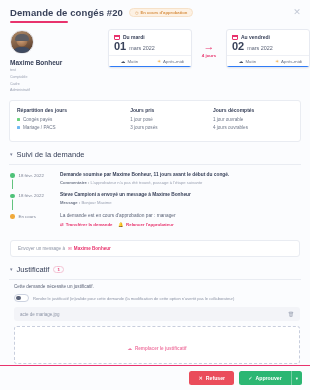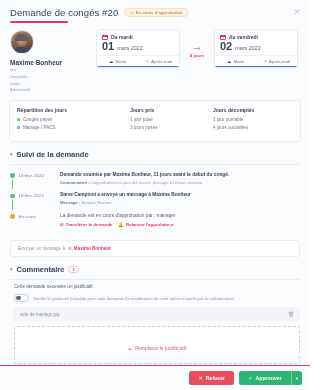--- a/index.html
+++ b/index.html
@@ -17,41 +17,41 @@
   }
   .scroll-area{
     flex:1 1 auto;overflow:hidden;position:relative;
     padding:0 0 0 0;
   }
 
   
   .header{padding:7px 10px 0 10px;position:relative;}
   .title-row{display:flex;align-items:center;gap:6px;}
   .title{
-    font-size:9.5px;font-weight:400;color:#39425a;letter-spacing:.1px;
+    font-size:9.5px;font-weight:700;color:#39425a;letter-spacing:.1px;
     white-space:nowrap;
   }
   .title-underline{
     width:58px;height:2px;background:#e8336d;margin-top:3px;border-radius:2px;
   }
   .badge{
     display:inline-flex;align-items:center;gap:2px;
     background:#fdf1e3;color:#d79045;
     border:1px solid #f6e1c8;
     border-radius:8px;padding:1px 5px;
     font-size:4.2px;font-weight:600;white-space:nowrap;
   }
   .badge .dot{font-size:4px;line-height:1;}
   .close-btn{
     position:absolute;top:7px;right:8px;width:10px;height:10px;
     color:#c3c9d6;cursor:pointer;line-height:10px;text-align:center;font-size:9px;
   }
 
   
-  .top{display:flex;padding:4px 10px 0 10px;gap:4px;}
+  .top{display:flex;padding:4px 10px 0 10px;gap:16px;}
   .person{width:82px;flex:0 0 82px;padding-top:3px;}
   .avatar{
     width:22px;height:22px;border-radius:50%;
     background:linear-gradient(160deg,#b08c6a 0%,#7c5b43 55%,#4a3427 100%);
     border:1px solid #e6e9f0;overflow:hidden;position:relative;
   }
   .avatar .face{
     position:absolute;left:50%;top:46%;transform:translate(-50%,-50%);
     width:11px;height:11px;border-radius:50%;
     background:radial-gradient(circle at 40% 35%,#d8a87f,#9c6f4c 70%,#6d4a31);
@@ -110,21 +110,21 @@
   .col-h{font-size:5px;font-weight:700;color:#39425a;margin-bottom:4px;}
   .rowline{display:flex;align-items:center;gap:3px;font-size:4.6px;color:#6f7789;margin-bottom:3.5px;}
   .sq{width:3px;height:3px;border-radius:.5px;flex:0 0 3px;}
   .plain{font-size:4.6px;color:#6f7789;margin-bottom:3.5px;}
 
   
   .sec-head{
     display:flex;align-items:center;gap:4px;padding:8px 10px 5px 10px;cursor:pointer;
   }
   .caret{font-size:5px;color:#7b8299;}
-  .sec-title{font-size:7.5px;font-weight:700;color:#39425a;}
+  .sec-title{font-size:7.5px;font-weight:400;color:#39425a;}
   .sec-count{
     font-size:4.4px;color:#e8336d;border:1px solid #f4c3d4;border-radius:6px;
     padding:0 3px;font-weight:700;
   }
   .divider{height:1px;background:#e9ecf2;margin:0 9px;}
 
   
   .timeline{padding:7px 10px 4px 10px;position:relative;}
   .tl-row{display:flex;position:relative;padding-bottom:7px;}
   .tl-marker{width:46px;flex:0 0 46px;display:flex;gap:4px;position:relative;}
@@ -374,21 +374,21 @@
     <div class="msgbox">
       <span class="lbl">Envoyer un message à</span>
       <span class="lnk">
         <span>✉</span>
         <span>Maxime Bonheur</span>
       </span>
     </div>
 
     <div class="sec-head">
       <span class="caret">▾</span>
-      <span class="sec-title">Commentaire</span>
+      <span class="sec-title">Justificatif</span>
       <span class="sec-count">1</span>
     </div>
     <div class="divider"></div>
 
     <div class="just-body">
       <div class="just-note">Cette demande nécessite un justificatif.</div>
       <div class="toggle-row">
         <span class="toggle">
             <i></i>
           </span>

